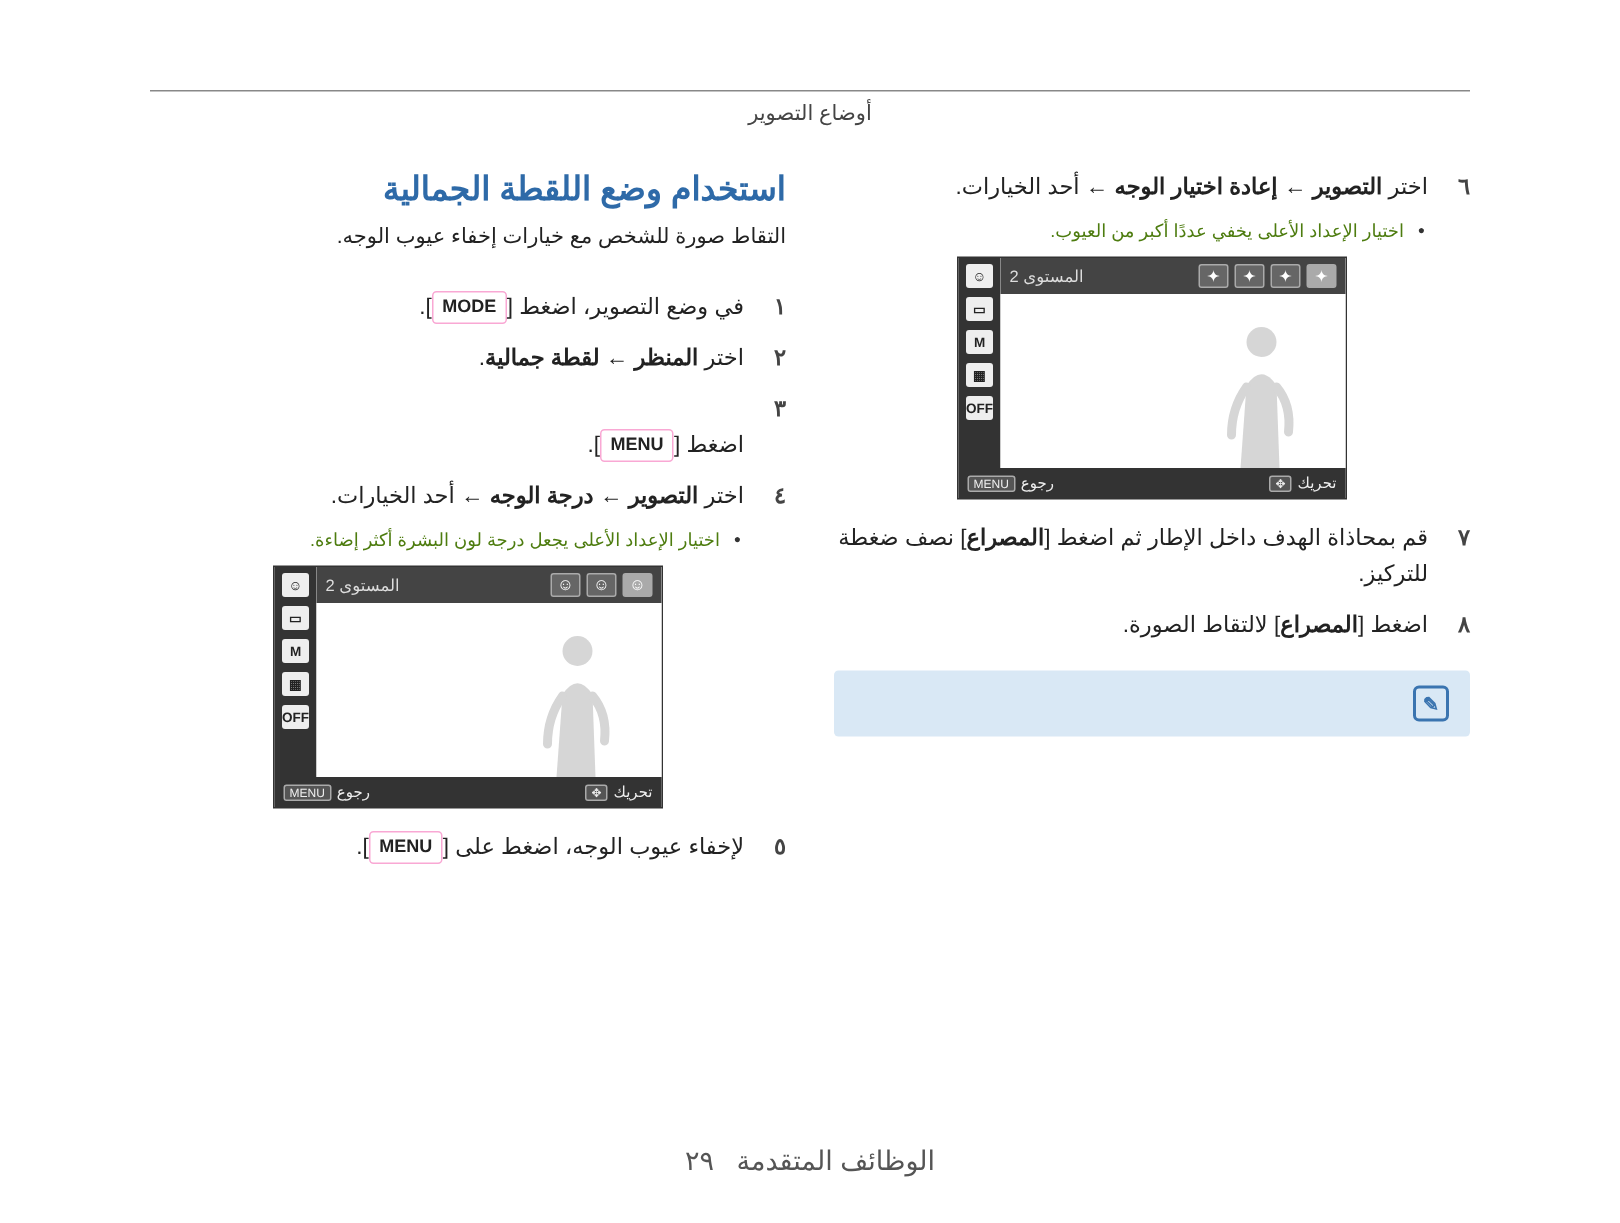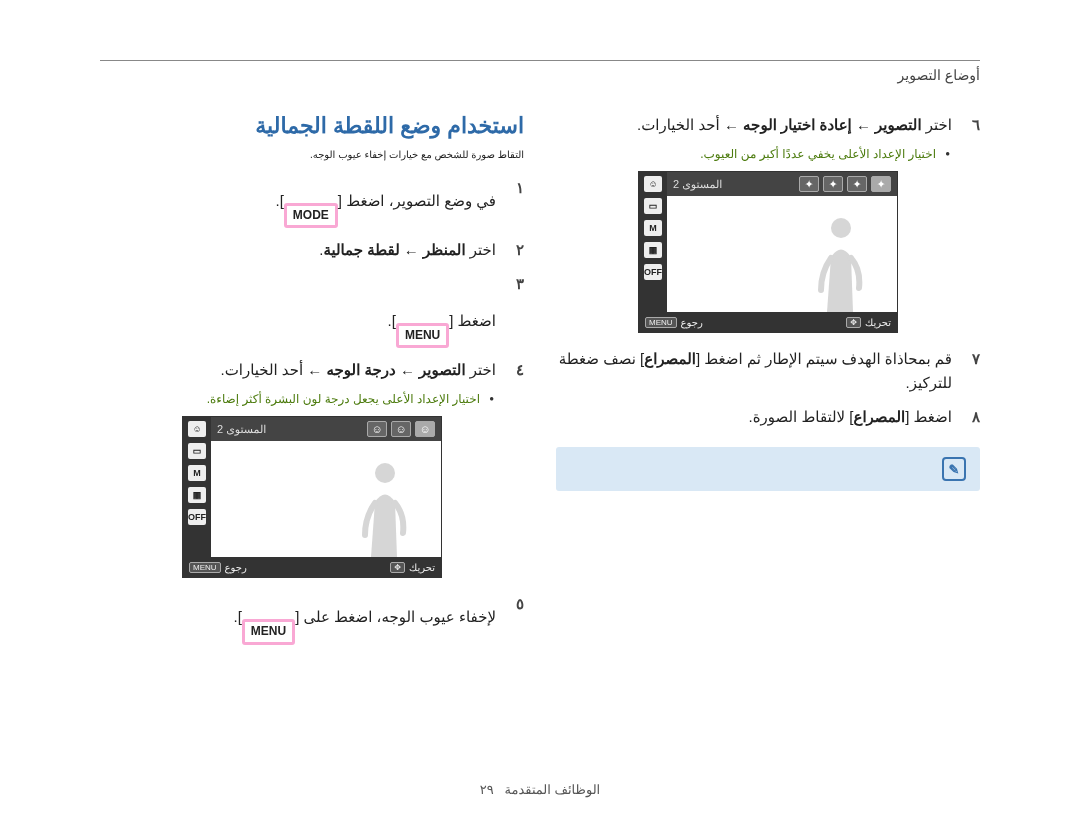--- a/index.html
+++ b/index.html
@@ -11,43 +11,43 @@
     color: #222;
     direction: rtl;
     position: relative;
     padding: 60px 100px 40px 100px;
   }
   .top-rule {
     border-bottom: 1px solid #888;
     margin-bottom: 6px;
   }
   .top-label {
-    text-align: right;
+    text-align: center;
     font-size: 14px;
     color: #444;
     margin-bottom: 30px;
   }
   .columns {
     display: flex;
     flex-direction: row-reverse;
     gap: 32px;
   }
   .col {
     flex: 1;
     min-width: 0;
   }
   h2.section-title {
     color: #2e6aa8;
     font-size: 22px;
     font-weight: 700;
     margin-bottom: 10px;
   }
   .intro {
-    font-size: 10px;
-    margin-bottom: 16px;
+    font-size: 14px;
+    margin-bottom: 28px;
   }
   ol.steps {
     list-style: none;
     counter-reset: step;
     font-size: 15px;
   }
   ol.steps > li {
     display: flex;
     align-items: flex-start;
     gap: 10px;
@@ -57,29 +57,28 @@
   .step-num {
     font-weight: 600;
     color: #444;
     min-width: 18px;
     font-family: "Traditional Arabic", serif;
   }
   .step-body { flex: 1; }
   .bold { font-weight: 700; }
   .btn {
     display: inline-block;
-    border: 3px solid #f9a8d4;
+    border: 1px solid #f9a8d4;
     border-radius: 3px;
     padding: 0 6px;
     font-size: 12px;
     font-weight: 700;
     background: #fff;
     vertical-align: middle;
     font-family: Arial, sans-serif;
-    margin-top: 27px;
   }
   .bullet-note {
     font-size: 12px;
     color: #4d7c0f;
     margin: 2px 30px 8px 0;
     position: relative;
     padding-right: 14px;
   }
   .bullet-note::before {
     content: "●";
@@ -186,24 +185,24 @@
     width: 24px; height: 24px;
     border: 2px solid #3a74b0;
     border-radius: 4px;
     color: #3a74b0;
     display:flex;align-items:center;justify-content:center;
     font-weight:700;
     flex-shrink:0;
   }
   .footer {
     position: absolute;
-    bottom: 18px;
+    bottom: 30px;
     left: 0; right: 0;
     text-align: center;
-    font-size: 13px;
+    font-size: 18px;
     color: #555;
   }
 </style>
 </head>
 <body>
 
 <div class="top-rule"></div>
 <div class="top-label">أوضاع التصوير</div>
 
 <div class="columns">
@@ -332,21 +331,21 @@
             <span>رجوع</span>
             <span class="mini-btn">MENU</span>
           </span>
       </div>
     </div>
 
     <ol class="steps">
       <li>
         <span class="step-num">٧</span>
         <span class="step-body">
-          <span>قم بمحاذاة الهدف سيتم الإطار ثم اضغط [</span><span class="bold">المصراع</span><span>] نصف ضغطة للتركيز.</span>
+          <span>قم بمحاذاة الهدف داخل الإطار ثم اضغط [</span><span class="bold">المصراع</span><span>] نصف ضغطة للتركيز.</span>
         </span>
       </li>
       <li>
         <span class="step-num">٨</span>
         <span class="step-body">
           <span>اضغط [</span><span class="bold">المصراع</span><span>] لالتقاط الصورة.</span>
         </span>
       </li>
     </ol>
 

